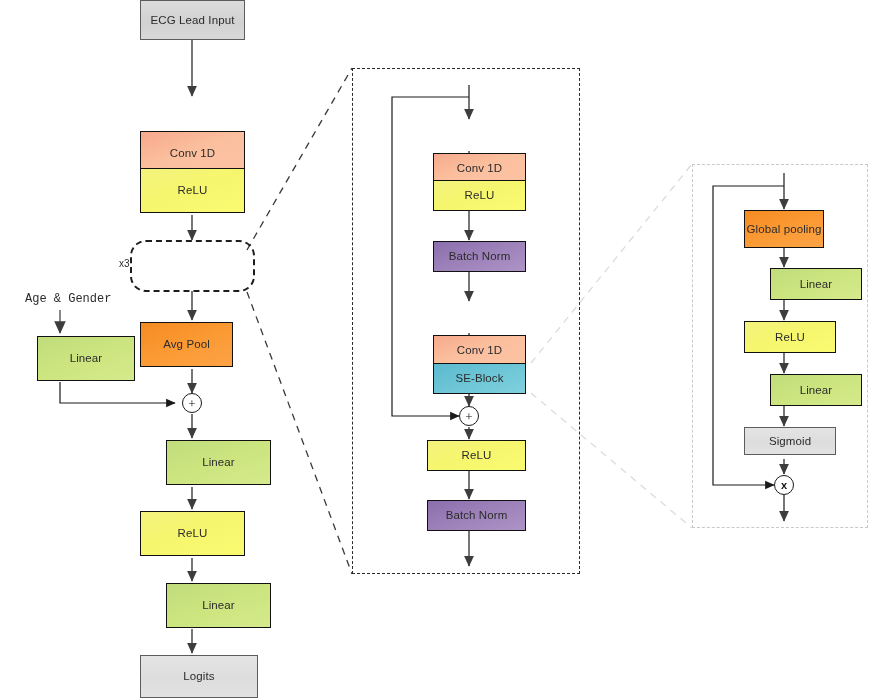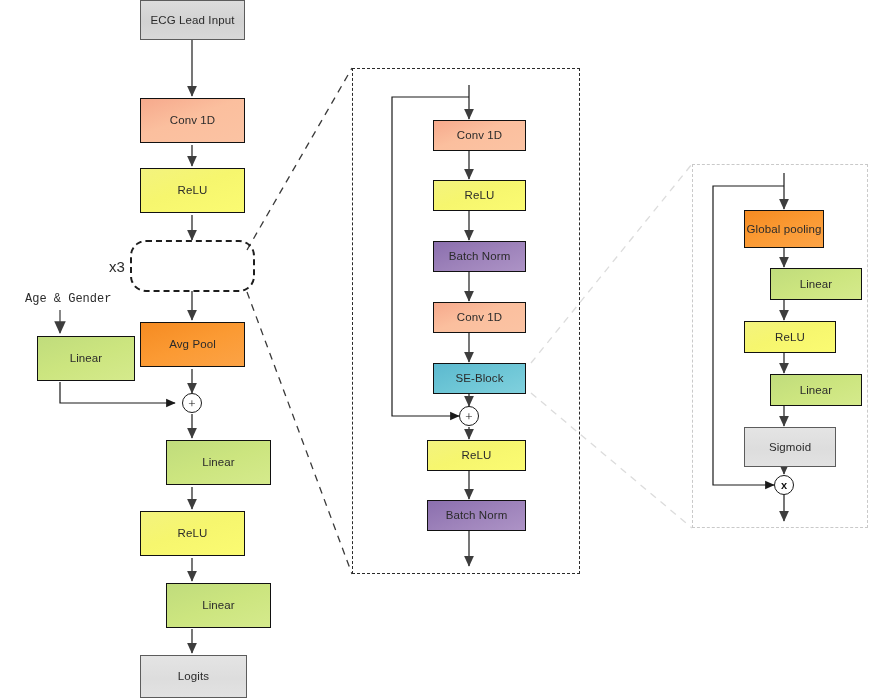--- a/index.html
+++ b/index.html
@@ -12,21 +12,21 @@
 
   .node{
     position:absolute;box-sizing:border-box;
     border:1px solid #1a1a1a;
     display:flex;align-items:center;justify-content:center;
     font-size:11.5px;color:#2b2b2b;text-align:right;
     letter-spacing:.1px;line-height:1.1;
     z-index:3;
   }
   .node.gray{background:linear-gradient(180deg,#dcdcdc 0%,#d2d2d2 55%,#d8d8d8 100%);border-color:#5c5c5c;}
-  .node.salmon{background:linear-gradient(160deg,#f6a98c 0%,#fbbf9e 45%,#fbc3a3 100%);border-color:#111;}
+  .node.salmon{background:linear-gradient(160deg,#f6a98c 0%,#fbbf9e 45%,#fbc3a3 100%);border-color:#111;margin-top:33px;}
   .node.yellow{background:linear-gradient(160deg,#f3f37e 0%,#f6f66e 45%,#fbfb72 100%);border-color:#111;}
   .node.green{background:linear-gradient(160deg,#27b877 0%,#35c98a 50%,#44d49a 100%);border-color:#111;}
   .node.orange{background:linear-gradient(160deg,#f58b22 0%,#fb9a33 50%,#fca346 100%);border-color:#111;}
   .node.ygreen{background:linear-gradient(160deg,#c0dc7c 0%,#cce57f 50%,#d5ea8c 100%);border-color:#111;margin-left:26px;}
   .node.purple{background:linear-gradient(160deg,#8b6fae 0%,#9d82ba 50%,#ad93c6 100%);border-color:#111;}
   .node.cyan{background:linear-gradient(160deg,#5cb9cf 0%,#6dc6d6 50%,#80d0dd 100%);border-color:#111;}
   .node.lgray{background:linear-gradient(180deg,#e4e4e4 0%,#dddddd 55%,#e2e2e2 100%);border-color:#5c5c5c;}
 
   .op{
     position:absolute;width:20px;height:20px;border-radius:50%;
@@ -34,21 +34,21 @@
     display:flex;align-items:center;justify-content:center;
     font-size:13px;color:#111;z-index:4;box-sizing:border-box;
     font-family:"Liberation Serif", serif;line-height:1;
   }
   .op.mul{font-size:11px;font-weight:bold;font-family:"Liberation Sans", sans-serif;}
 
   .plaintext{
     position:absolute;font-size:12px;color:#2b2b2b;z-index:3;white-space:nowrap;
   }
   .repeat-label{
-    position:absolute;font-size:15px;color:#2b2b2b;z-index:5;white-space:nowrap;
+    position:absolute;font-size:10px;color:#2b2b2b;z-index:5;white-space:nowrap;margin-left:10px;
   }
   .dash-group{
     position:absolute;box-sizing:border-box;
     border:2.2px dashed #1d1d1d;border-radius:16px;z-index:2;
   }
   .panel{
     position:absolute;box-sizing:border-box;z-index:1;background:transparent;
   }
   .panel.mid{border:1.6px dashed #2a2a2a;}
   .panel.right{border:1.3px dashed #c9c9c9;}
@@ -141,37 +141,37 @@
 
   <div class="node salmon" style="left:140px;top:98px;width:105px;height:45px;">
     <span>Conv 1D</span>
   </div>
 
   <div class="node yellow" style="left:140px;top:168px;width:105px;height:45px;">
     <span>ReLU</span>
   </div>
 
 
-  <div class="node orange" style="left:140px;top:322px;width:105px;height:45px;">
+  <div class="node orange" style="left:140px;top:322px;width:93px;height:45px;">
     <span>Avg Pool</span>
   </div>
 
   <div class="node ygreen" style="left:140px;top:440px;width:105px;height:45px;">
     <span>Linear</span>
   </div>
 
   <div class="node yellow" style="left:140px;top:511px;width:105px;height:45px;">
     <span>ReLU</span>
   </div>
 
   <div class="node ygreen" style="left:140px;top:583px;width:105px;height:45px;">
     <span>Linear</span>
   </div>
 
-  <div class="node lgray" style="left:140px;top:655px;width:107px;height:43px;">
+  <div class="node lgray" style="left:140px;top:655px;width:118px;height:43px;">
     <span>Logits</span>
   </div>
 
   <div class="plaintext" style="left:25px;top:292px;font-family:Liberation Mono, monospace;">Age &amp; Gender</div>
 
   <div class="node ygreen" style="left:11px;top:336px;width:98px;height:45px;">
     <span>Linear</span>
   </div>
 
   <div class="op" style="left:182px;top:393px;">
@@ -219,21 +219,21 @@
   </div>
 
   <div class="node yellow" style="left:744px;top:321px;width:92px;height:32px;">
     <span>ReLU</span>
   </div>
 
   <div class="node ygreen" style="left:744px;top:374px;width:92px;height:32px;">
     <span>Linear</span>
   </div>
 
-  <div class="node lgray" style="left:744px;top:427px;width:92px;height:40px;">
+  <div class="node lgray" style="left:744px;top:427px;width:92px;height:28px;">
     <span>Sigmoid</span>
   </div>
 
   <div class="op mul" style="left:774px;top:475px;">
     <span>x</span>
   </div>
 
 </div>
 
 </body></html>

